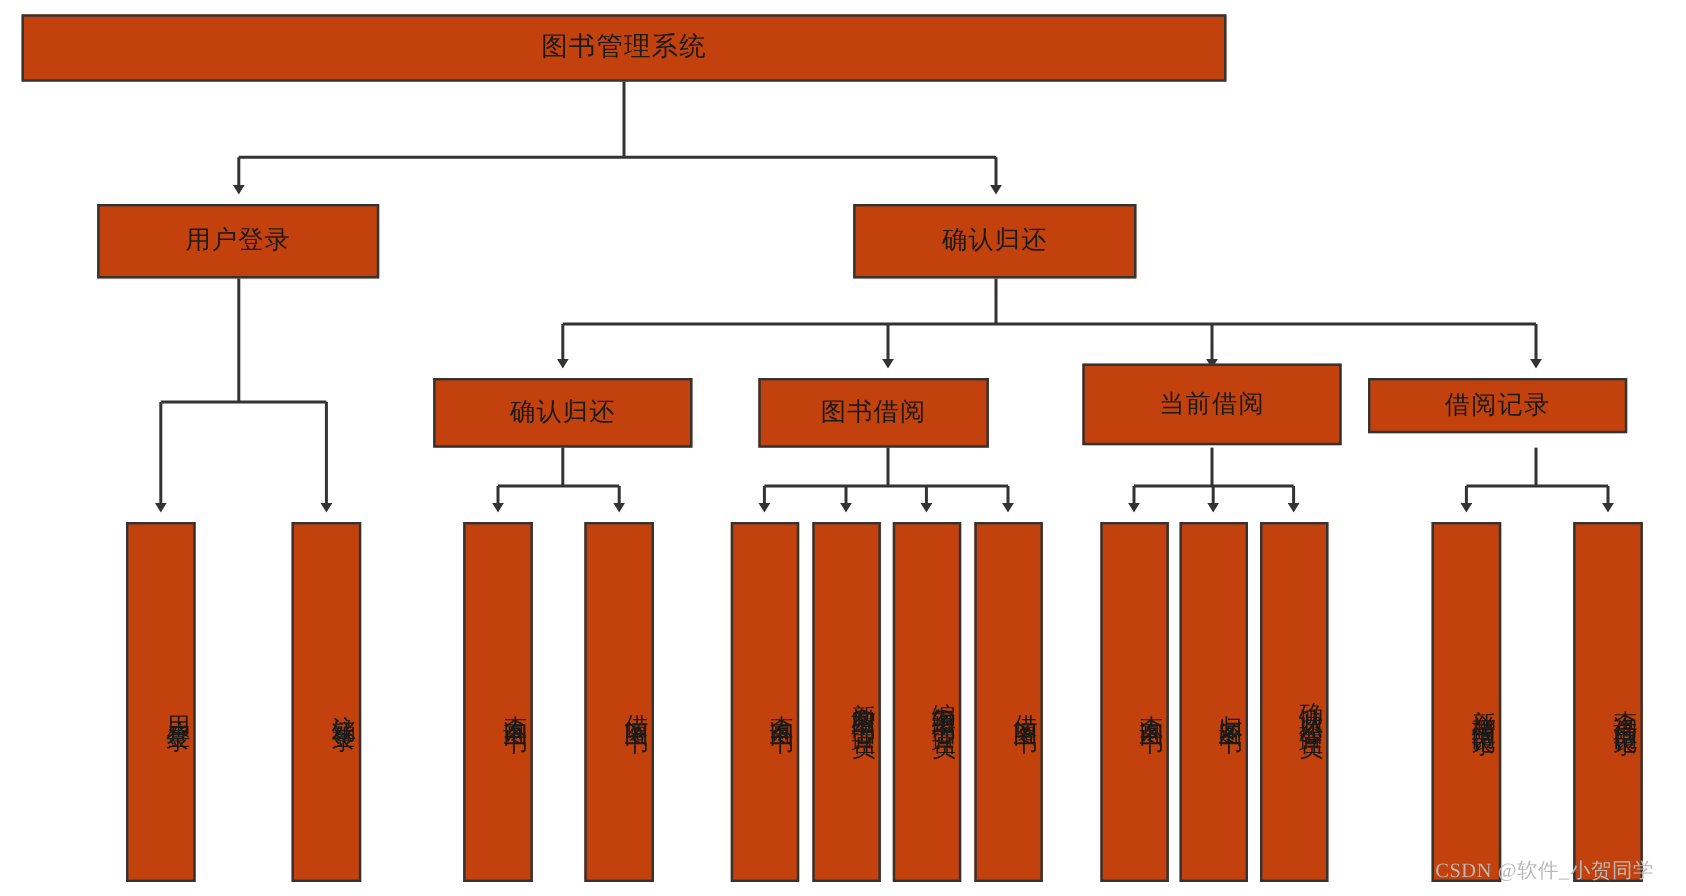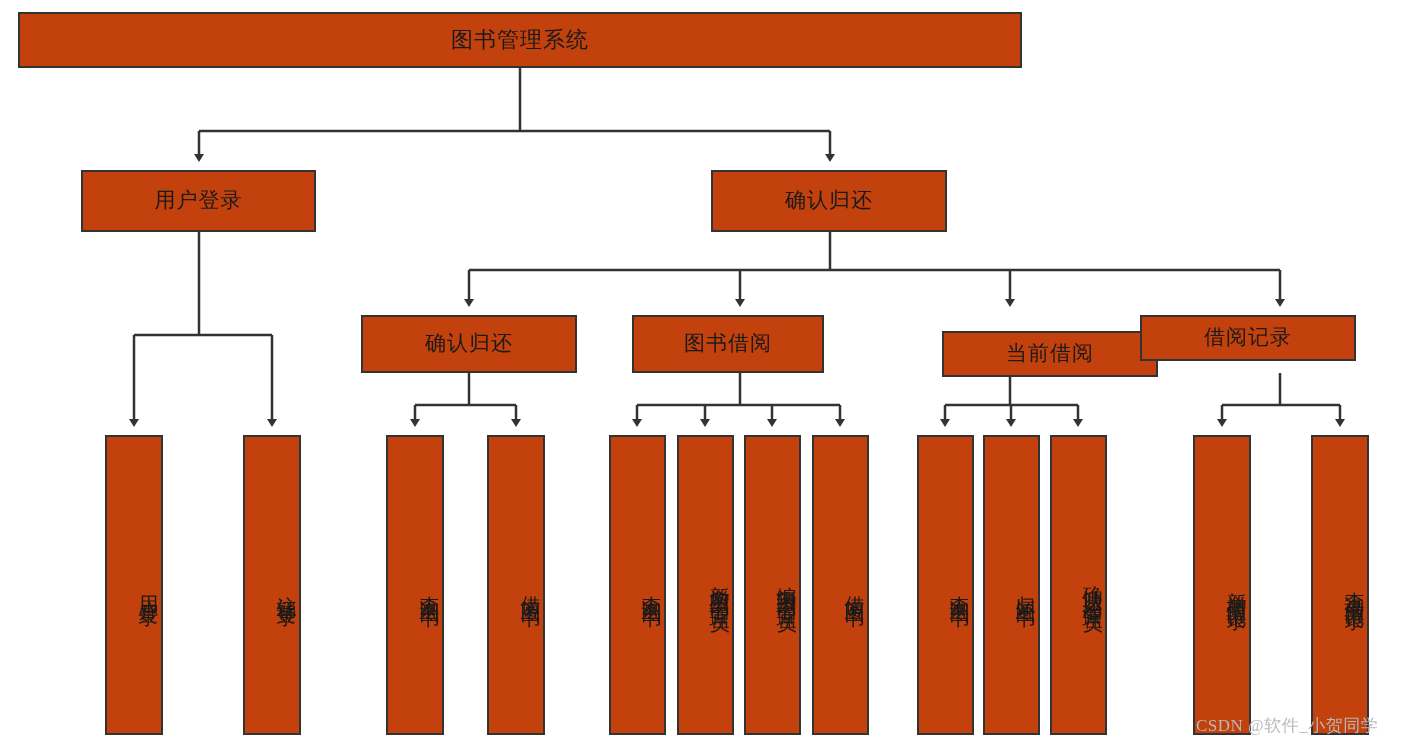--- a/index.html
+++ b/index.html
@@ -130,21 +130,21 @@
     </g>
   </svg>
 
   <div class="node node-h node-root" style="left:18px; top:12px; width:1004px; height:56px;">图书管理系统</div>
 
   <div class="node node-h" style="left:81px; top:170px; width:235px; height:62px;">用户登录</div>
   <div class="node node-h" style="left:711px; top:170px; width:236px; height:62px;">确认归还</div>
 
   <div class="node node-h" style="left:361px; top:315px; width:216px; height:58px;">确认归还</div>
   <div class="node node-h" style="left:632px; top:315px; width:192px; height:58px;">图书借阅</div>
-  <div class="node node-h" style="left:902px; top:331px; width:216px; height:46px;margin-left:40px;">当前借阅</div>
+  <div class="node node-h" style="left:902px; top:303px; width:216px; height:68px;">当前借阅</div>
   <div class="node node-h" style="left:1140px; top:315px; width:216px; height:46px;font-family:Liberation Serif, serif;">借阅记录</div>
 
   <div class="node node-v" style="left:105px; top:435px; width:58px; height:300px;">
     <span>用户登录</span>
   </div>
   <div class="node node-v" style="left:243px; top:435px; width:58px; height:300px;">
     <span>注销登录</span>
   </div>
 
   <div class="node node-v" style="left:386px; top:435px; width:58px; height:300px;">

